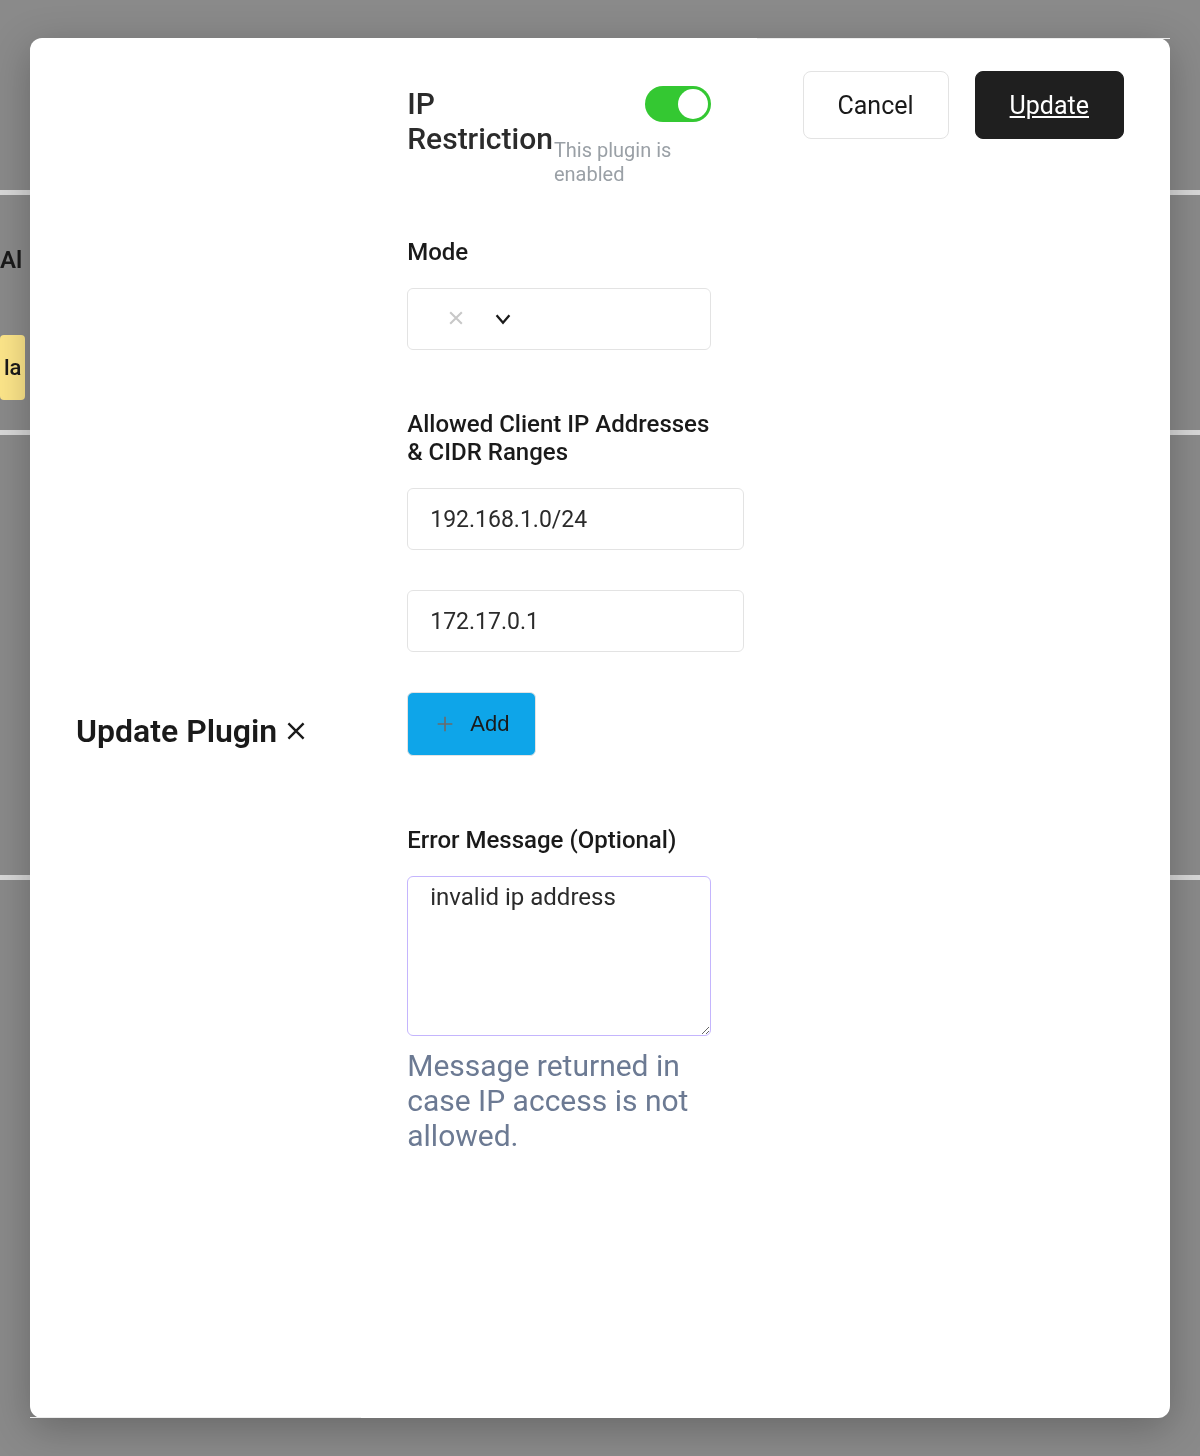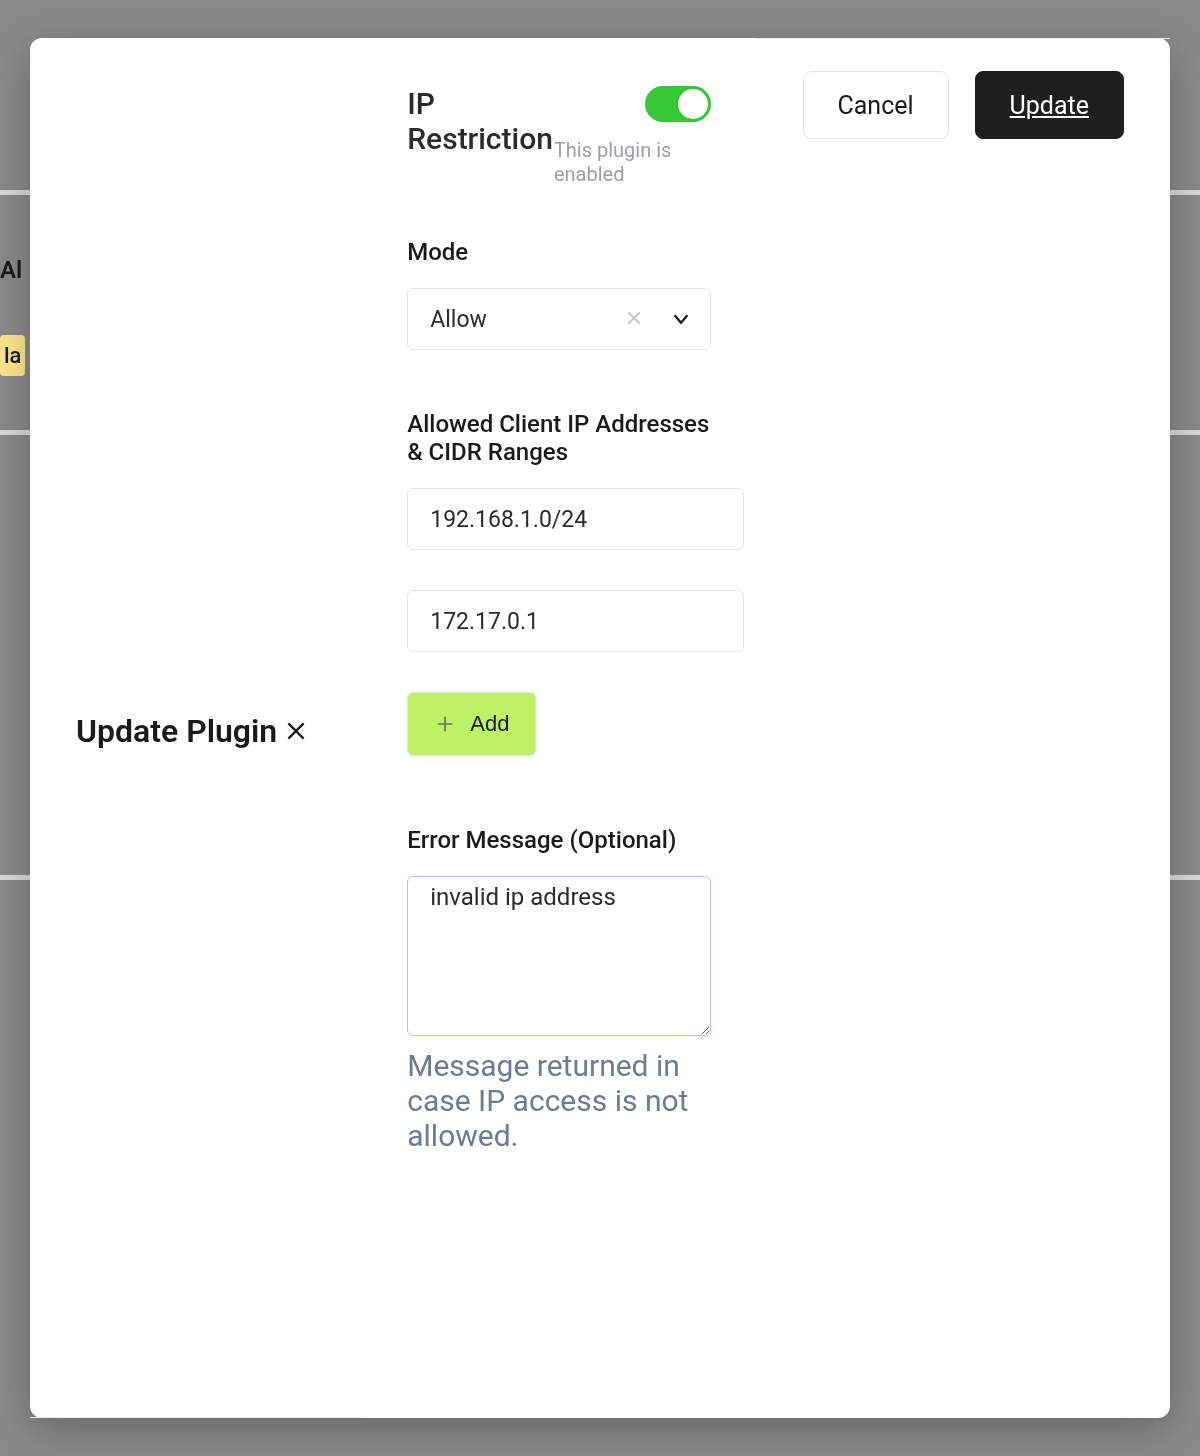--- a/index.html
+++ b/index.html
@@ -5,22 +5,22 @@
     * { box-sizing: border-box; margin: 0; padding: 0; }
     body {
       font-family: -apple-system, BlinkMacSystemFont, "Segoe UI", Roboto, Helvetica, Arial, sans-serif;
       background: #8a8a8a;
       width: 1200px;
       height: 1456px;
       position: relative;
       overflow: hidden;
     }
     .background-hints { position: absolute; left: 0; top: 0; color: #1a1a1a; font-size: 24px; font-weight: 600; }
-    .bg-hint-1 { position: absolute; left: 0; top: 256px; }
-    .bg-hint-2 { position: absolute; left: 0; top: 335px; background: #fde68a; padding: 8px 4px; border-radius: 4px; font-size: 22px; font-weight: 500; }
+    .bg-hint-1 { position: absolute; left: 0; top: 246px; }
+    .bg-hint-2 { position: absolute; left: 0; top: 335px; background: #fde68a; padding: 20px 4px; border-radius: 4px; font-size: 22px; font-weight: 500; }
     .bg-row { position: absolute; left: 0; top: 190px; width: 1200px; height: 5px; background: #d8d8d8; }
     .bg-row2 { position: absolute; left: 0; top: 430px; width: 1200px; height: 5px; background: #d8d8d8; }
     .bg-row3 { position: absolute; left: 0; top: 875px; width: 1200px; height: 5px; background: #d8d8d8; }
 
     .modal {
       position: absolute;
       top: 38px;
       left: 30px;
       right: 30px;
       bottom: 38px;
@@ -72,21 +72,21 @@
     .ip-row { display: flex; align-items: center; gap: 40px; margin-bottom: 40px; }
     .ip-input {
       flex: 1; height: 62px; border: 1px solid #e3e3e3; border-radius: 6px;
       padding: 0 22px; font-size: 23px; color: #2b2b2b; font-family: inherit;
     }
     .trash-btn { background: none; border: none; cursor: pointer; padding: 4px; }
     .trash-btn svg { width: 26px; height: 26px; stroke: #1a1a1a; stroke-width: 1.6; fill:none; }
 
     .add-btn {
       display: inline-flex; align-items: center; gap: 14px;
-      border: 1px solid #e3e3e3; background: #bef264; border-radius: 6px;
+      border: 1px solid #e3e3e3; background: #0ea5e9; border-radius: 6px;
       height: 64px; padding: 0 26px; cursor: pointer; font-size: 22px; color: #1a1a1a;
     }
     .add-btn svg { width: 22px; height: 22px; stroke: #6b6b6b; stroke-width: 1.8; }
     .add-wrap { margin-bottom: 70px; }
 
     .error-textarea {
       width: 100%; height: 160px; border: 1px solid #c4b5fd; border-radius: 6px;
       padding: 6px 22px; font-size: 24px; color: #2b2b2b; font-family: inherit; resize: both;
     }
     .help-text { font-size: 30px; color: #6c7a93; margin-top: 8px; }
@@ -128,21 +128,20 @@
       <div class="toggle-wrap">
         <div class="toggle">
           <div class="toggle-knob"></div>
         </div>
         <div class="toggle-caption">This plugin is enabled</div>
       </div>
     </div>
 
     <label class="field-label">Mode</label>
     <div class="select-wrap">
-      <div class="select-value">Allow</div>
       <div class="select-clear">
         <svg viewBox="0 0 24 24" width="20" height="20" fill="none" stroke="#c8c8c8" stroke-width="2.5">
             <path d="M5 5 L19 19 M19 5 L5 19"></path>
           </svg>
       </div>
       <div class="select-caret">
         <svg viewBox="0 0 24 24">
             <polyline points="5 8 12 16 19 8"></polyline>
           </svg>
       </div>

